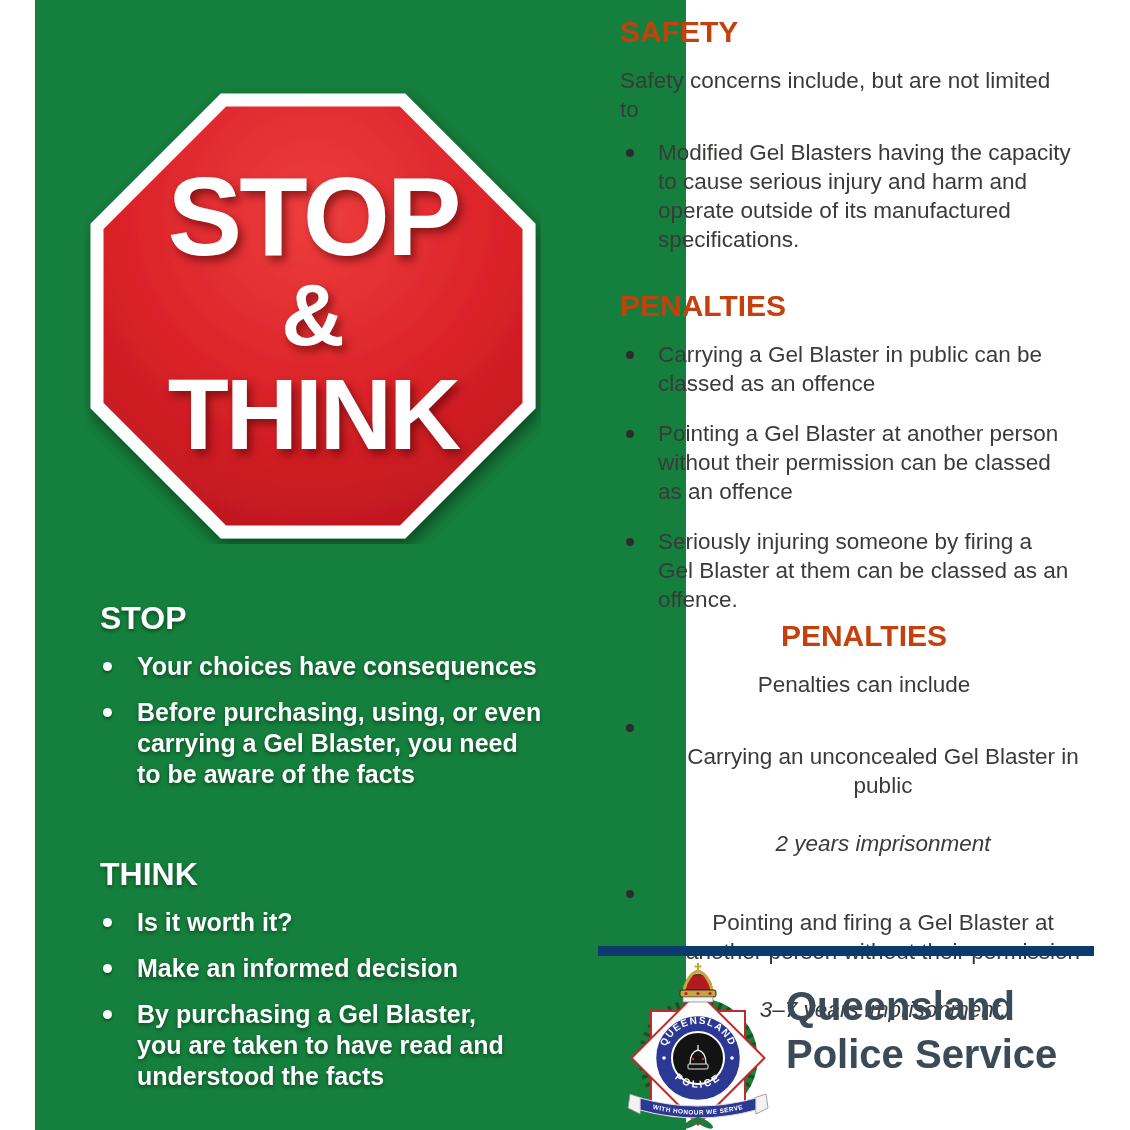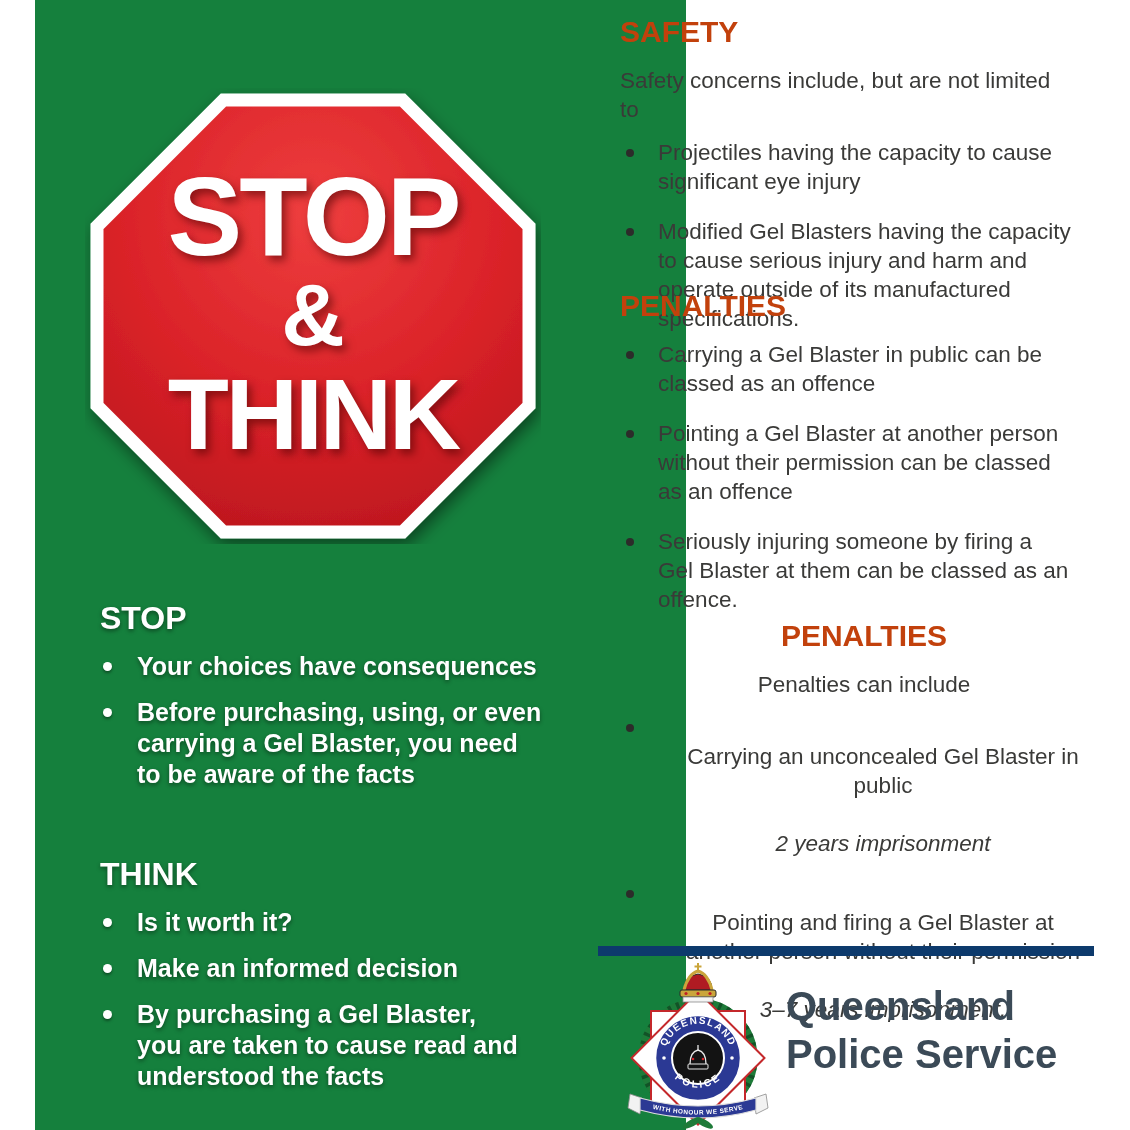--- a/index.html
+++ b/index.html
@@ -119,38 +119,31 @@
       <span class="lp-dot">
           <i></i>
         </span>
       <span class="lp-text">Make an informed decision</span>
     </div>
     <div class="lp-item">
       <span class="lp-dot">
           <i></i>
         </span>
       <span class="lp-text">By purchasing a Gel Blaster,
-you are taken to cause read and
+you are taken to have read and
 understood the facts</span>
     </div>
   </div>
 
 </div>
 
 <div class="rc-section" style="top:14px;">
   <h2 class="rc-heading">SAFETY</h2>
   <p class="rc-intro">Safety concerns include, but are not limited
 to</p>
-  <div class="rc-item">
-    <span class="rc-dot">
-        <i></i>
-      </span>
-    <span class="rc-text">Projectiles having the capacity to cause
-significant eye injury</span>
-  </div>
   <div class="rc-item">
     <span class="rc-dot">
         <i></i>
       </span>
     <span class="rc-text">Modified Gel Blasters having the capacity
 to cause serious injury and harm and
 operate outside of its manufactured
 specifications.</span>
   </div>
 </div>

